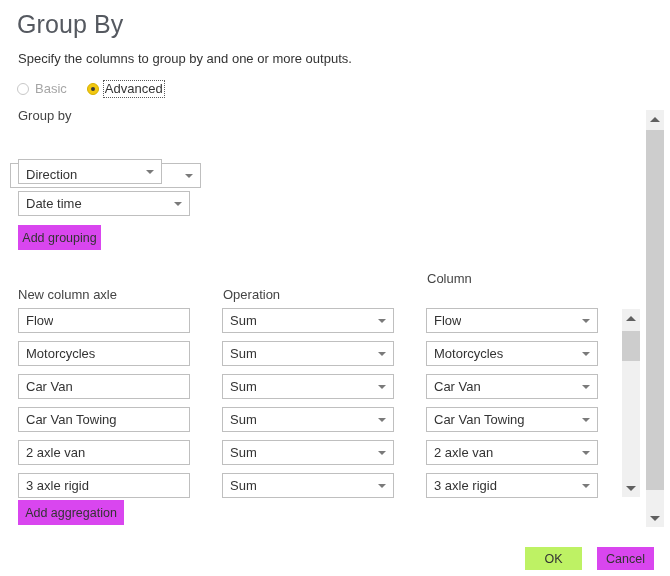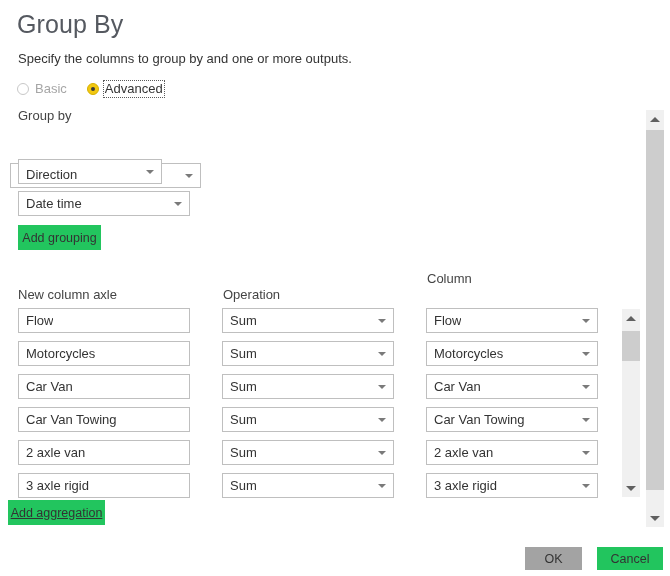--- a/index.html
+++ b/index.html
@@ -137,34 +137,34 @@
     border-right: 4px solid transparent;
     border-top: 4px solid #7a7a7a;
   }
   .textbox { cursor: text; }
 
   
   .btn {
     position: absolute;
     box-sizing: border-box;
     border: 1px solid transparent;
-    background: #22c55e;
+    background: #d946ef;
     color: #333333;
     font-family: "Liberation Sans", sans-serif;
     font-size: 12.5px;
     height: 25px;
     display: flex;
     align-items: center;
     justify-content: center;
     cursor: pointer;
     white-space: nowrap;
     line-height: 16px;
   }
   .btn.primary {
-    background: #a3a3a3;
+    background: #bef264;
     color: #333333;
   }
 
   
   .scrollbar {
     position: absolute;
     width: 18px;
     background: #f0f0f0;
     box-sizing: border-box;
   }
@@ -298,21 +298,21 @@
 </div>
 <div class="dropdown" style="left:222px; top:473px; width:172px;">
   <span class="dd-text">Sum</span>
   <span class="caret"></span>
 </div>
 <div class="dropdown" style="left:426px; top:473px; width:172px;">
   <span class="dd-text">3 axle rigid</span>
   <span class="caret"></span>
 </div>
 
-<div class="btn" style="left:8px; top:500px; width:97px;text-decoration:underline;">Add aggregation</div>
+<div class="btn" style="left:18px; top:500px; width:106px;">Add aggregation</div>
 
 <div class="scrollbar" style="left:622px; top:309px; height:188px;">
   <div class="sb-btn up">
     <span class="sb-arrow up"></span>
   </div>
   <div class="sb-thumb" style="top:22px; height:30px;"></div>
   <div class="sb-btn down">
     <span class="sb-arrow down"></span>
   </div>
 </div>
@@ -321,13 +321,13 @@
   <div class="sb-btn up">
     <span class="sb-arrow up"></span>
   </div>
   <div class="sb-thumb" style="top:20px; height:360px;"></div>
   <div class="sb-btn down">
     <span class="sb-arrow down"></span>
   </div>
 </div>
 
 <div class="btn primary" style="left:525px; top:547px; width:57px; height:23px;">OK</div>
-<div class="btn" style="left:597px; top:547px; width:66px; height:23px;">Cancel</div>
+<div class="btn" style="left:597px; top:547px; width:57px; height:23px;">Cancel</div>
 
 </body></html>

